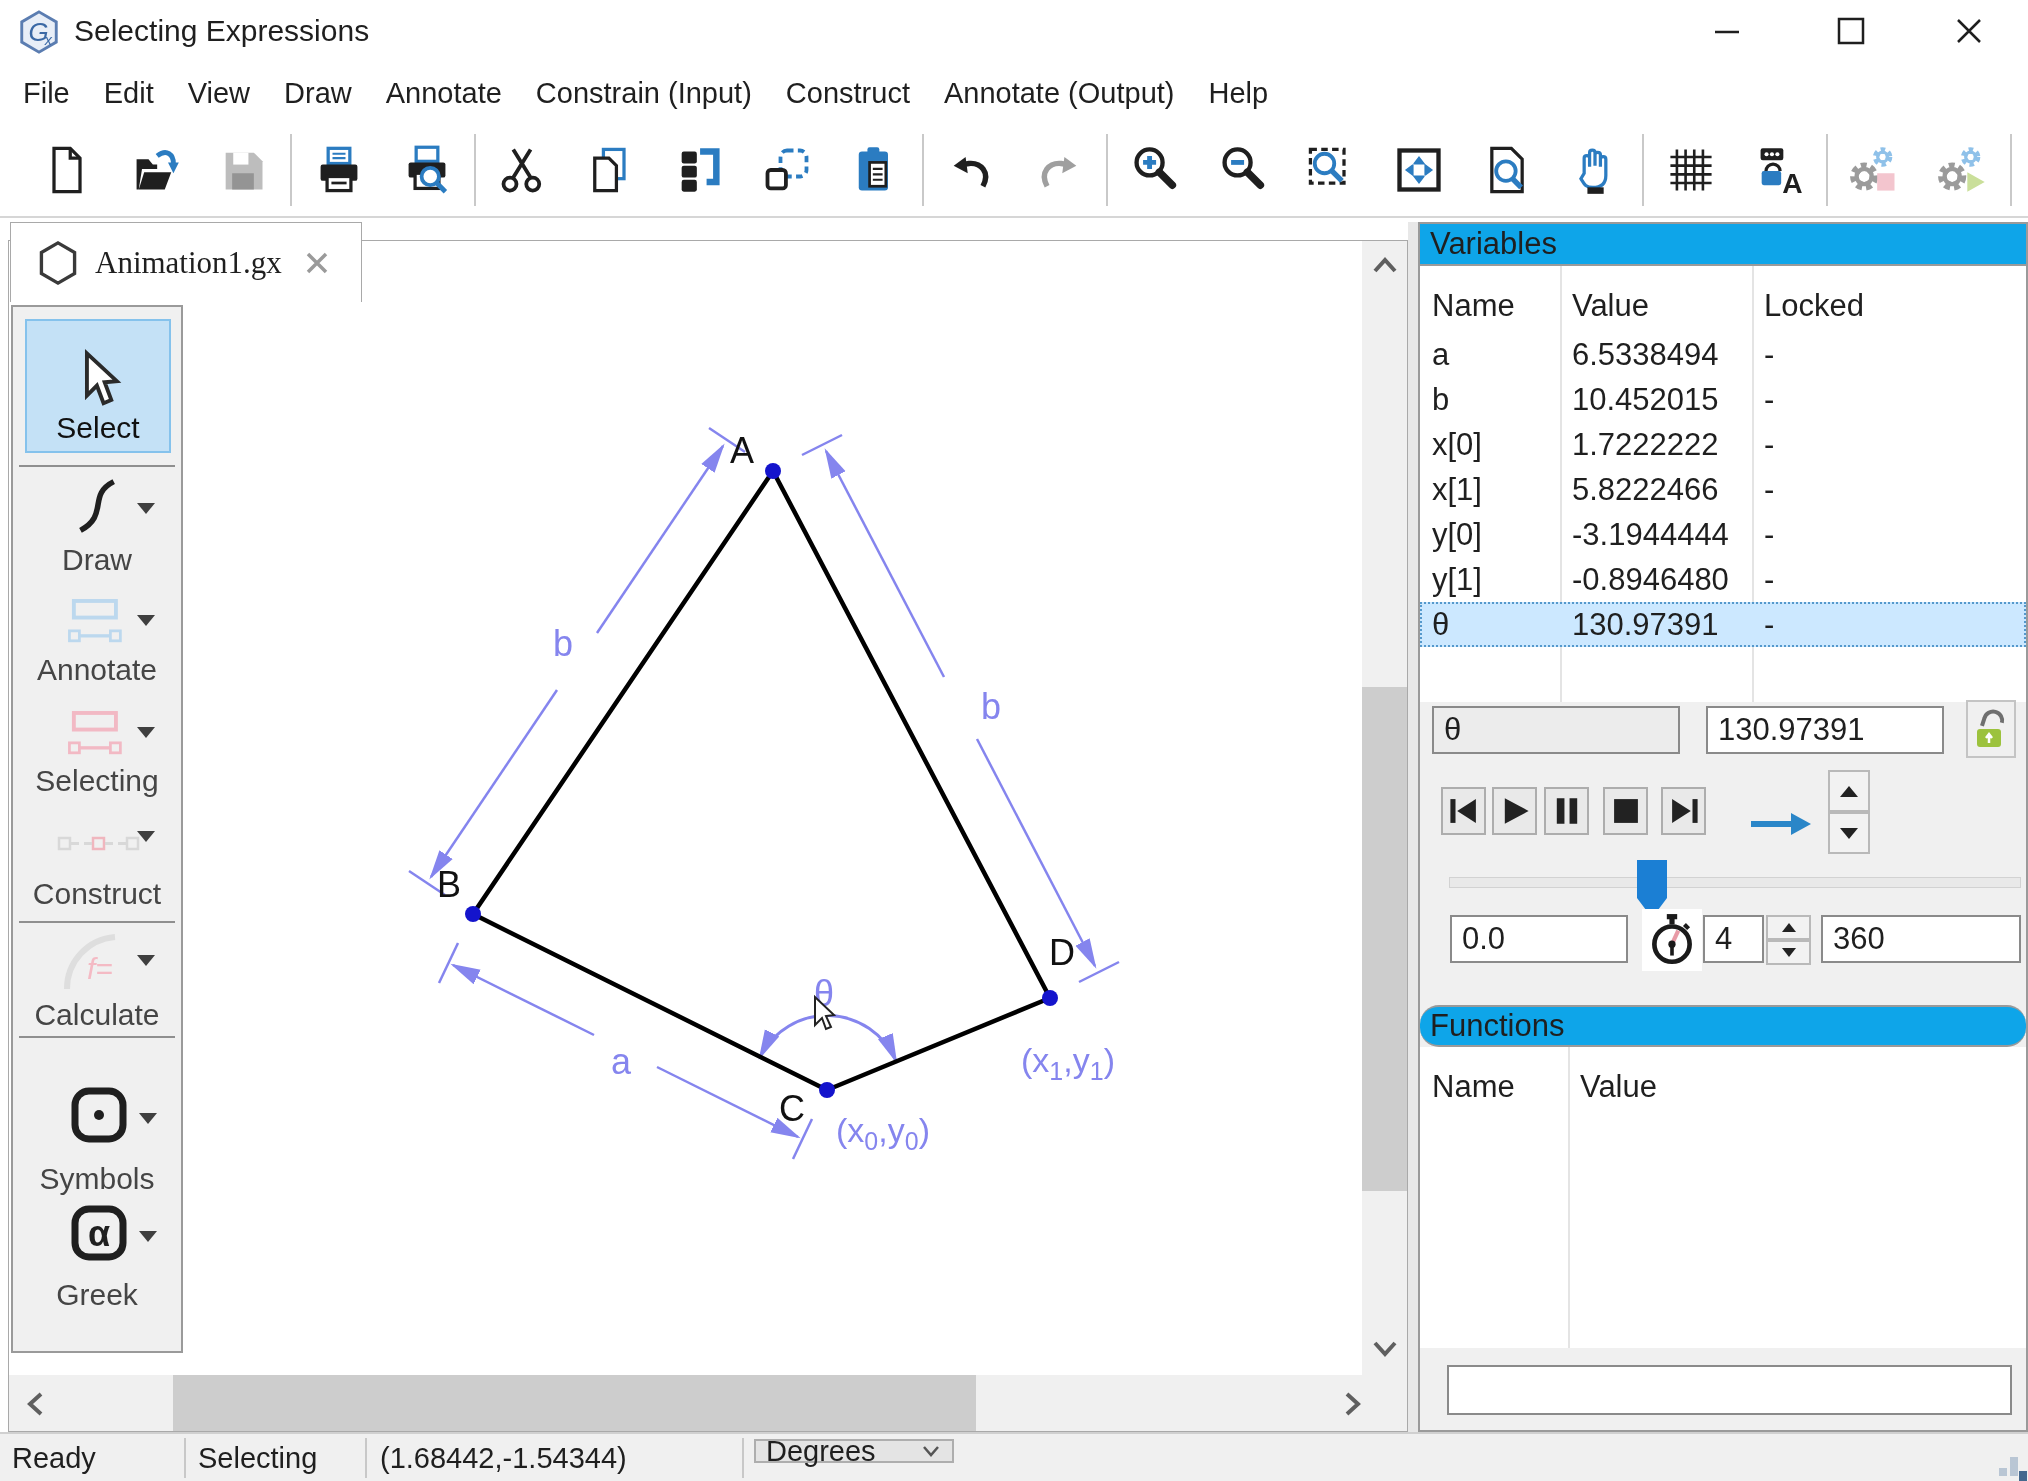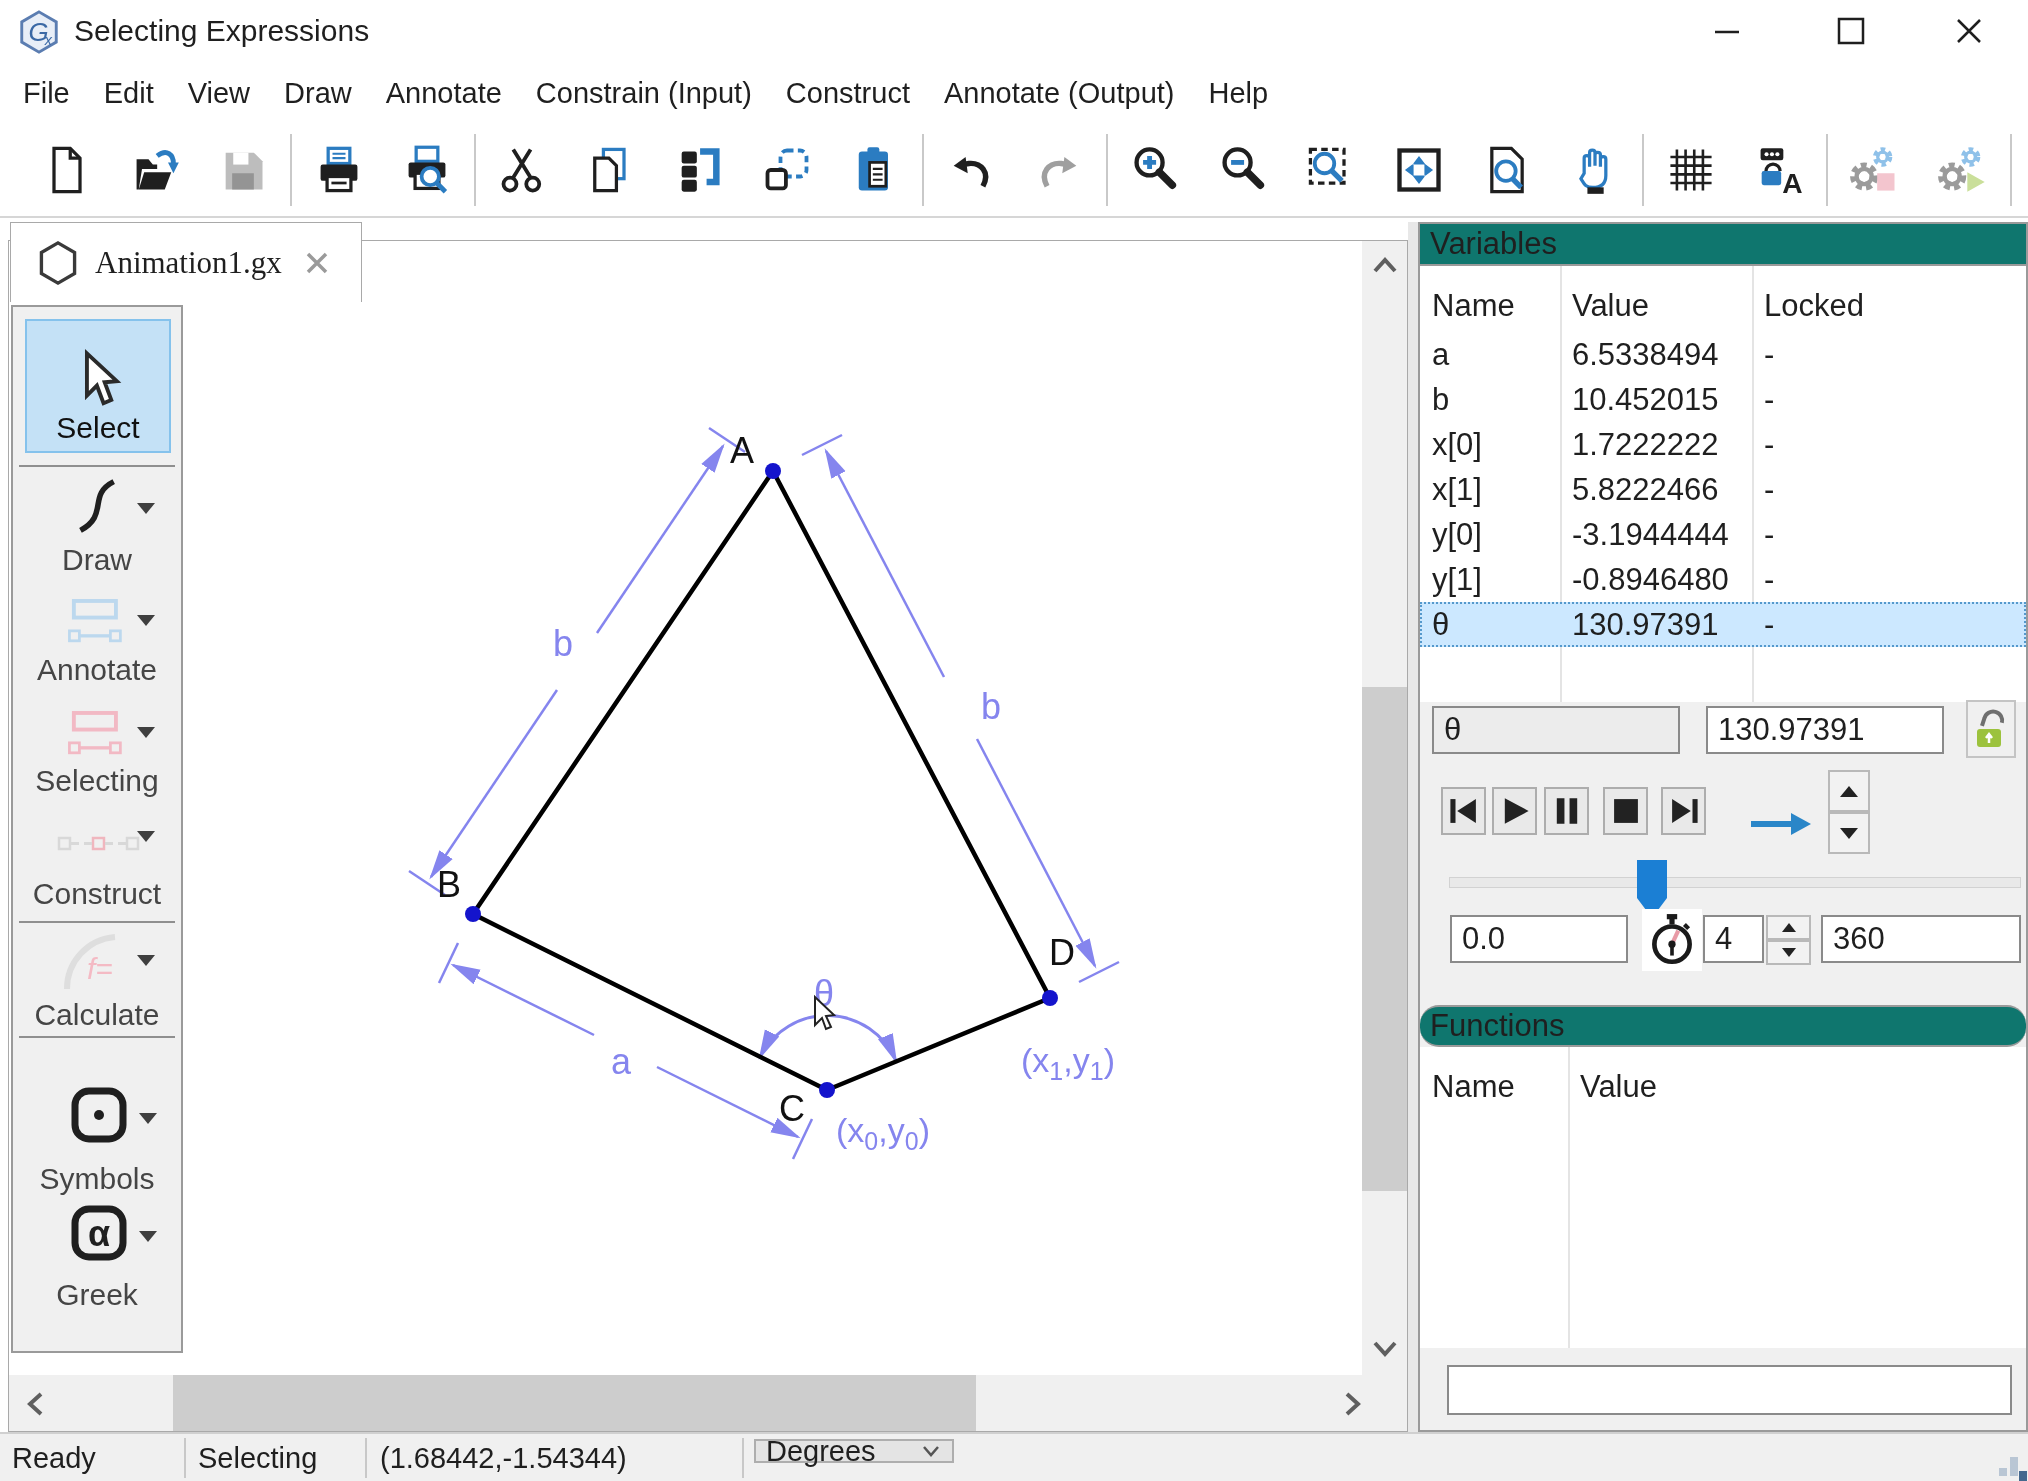--- a/index.html
+++ b/index.html
@@ -33,21 +33,21 @@
   #toolbox{left:2px;top:64px;width:172px;height:1048px;background:#f0f0f0;border:2px solid #9a9a9a;box-sizing:border-box;z-index:5;}
   #select-btn{left:12px;top:12px;width:146px;height:134px;background:#c4e1f6;border:2px solid #85c2ec;box-sizing:border-box;
               display:flex;flex-direction:column;align-items:center;justify-content:flex-end;}
   #select-btn .lbl{font-size:30px;color:#111;margin-bottom:6px;}
   .tool-lbl{width:168px;text-align:center;font-size:30px;color:#454545;}
   .tb-div{left:6px;width:156px;border-top:2px solid #8f8f8f;}
   .drop{width:0;height:0;border-left:9px solid transparent;border-right:9px solid transparent;border-top:11px solid #3f3f3f;}
   
   #splitter{left:1408px;top:222px;width:10px;height:1210px;background:#e8e8e8;}
   #rightpanel{left:1418px;top:222px;width:610px;height:1210px;background:#f0f0f0;border:2px solid #9a9a9a;box-sizing:border-box;}
-  .panel-hdr{left:0;width:606px;height:42px;background:#0f766e;border-bottom:2px solid #9a9a9a;
+  .panel-hdr{left:0;width:606px;height:42px;background:#0ea5e9;border-bottom:2px solid #9a9a9a;
              font-size:31px;display:flex;align-items:center;padding-left:10px;box-sizing:border-box;}
   .white-table{left:0;width:606px;background:#fff;}
   .colsep{top:0;width:2px;background:#e4e4e4;height:100%;}
   .thead{font-size:31px;color:#1f1f1f;}
   .vrow{position:relative;height:45px;display:flex;font-size:31px;align-items:center;}
   .vrow .c0{width:140px;padding-left:12px;}
   .vrow .c1{width:192px;}
   .vrow .c2{flex:1;}
   .vrow.selected{background:#cce8ff;outline:2px dotted #5599cc;outline-offset:-2px;}
   .field{background:#fff;border:2px solid #8a8a8a;box-sizing:border-box;font-size:31px;display:flex;align-items:center;padding-left:10px;}

